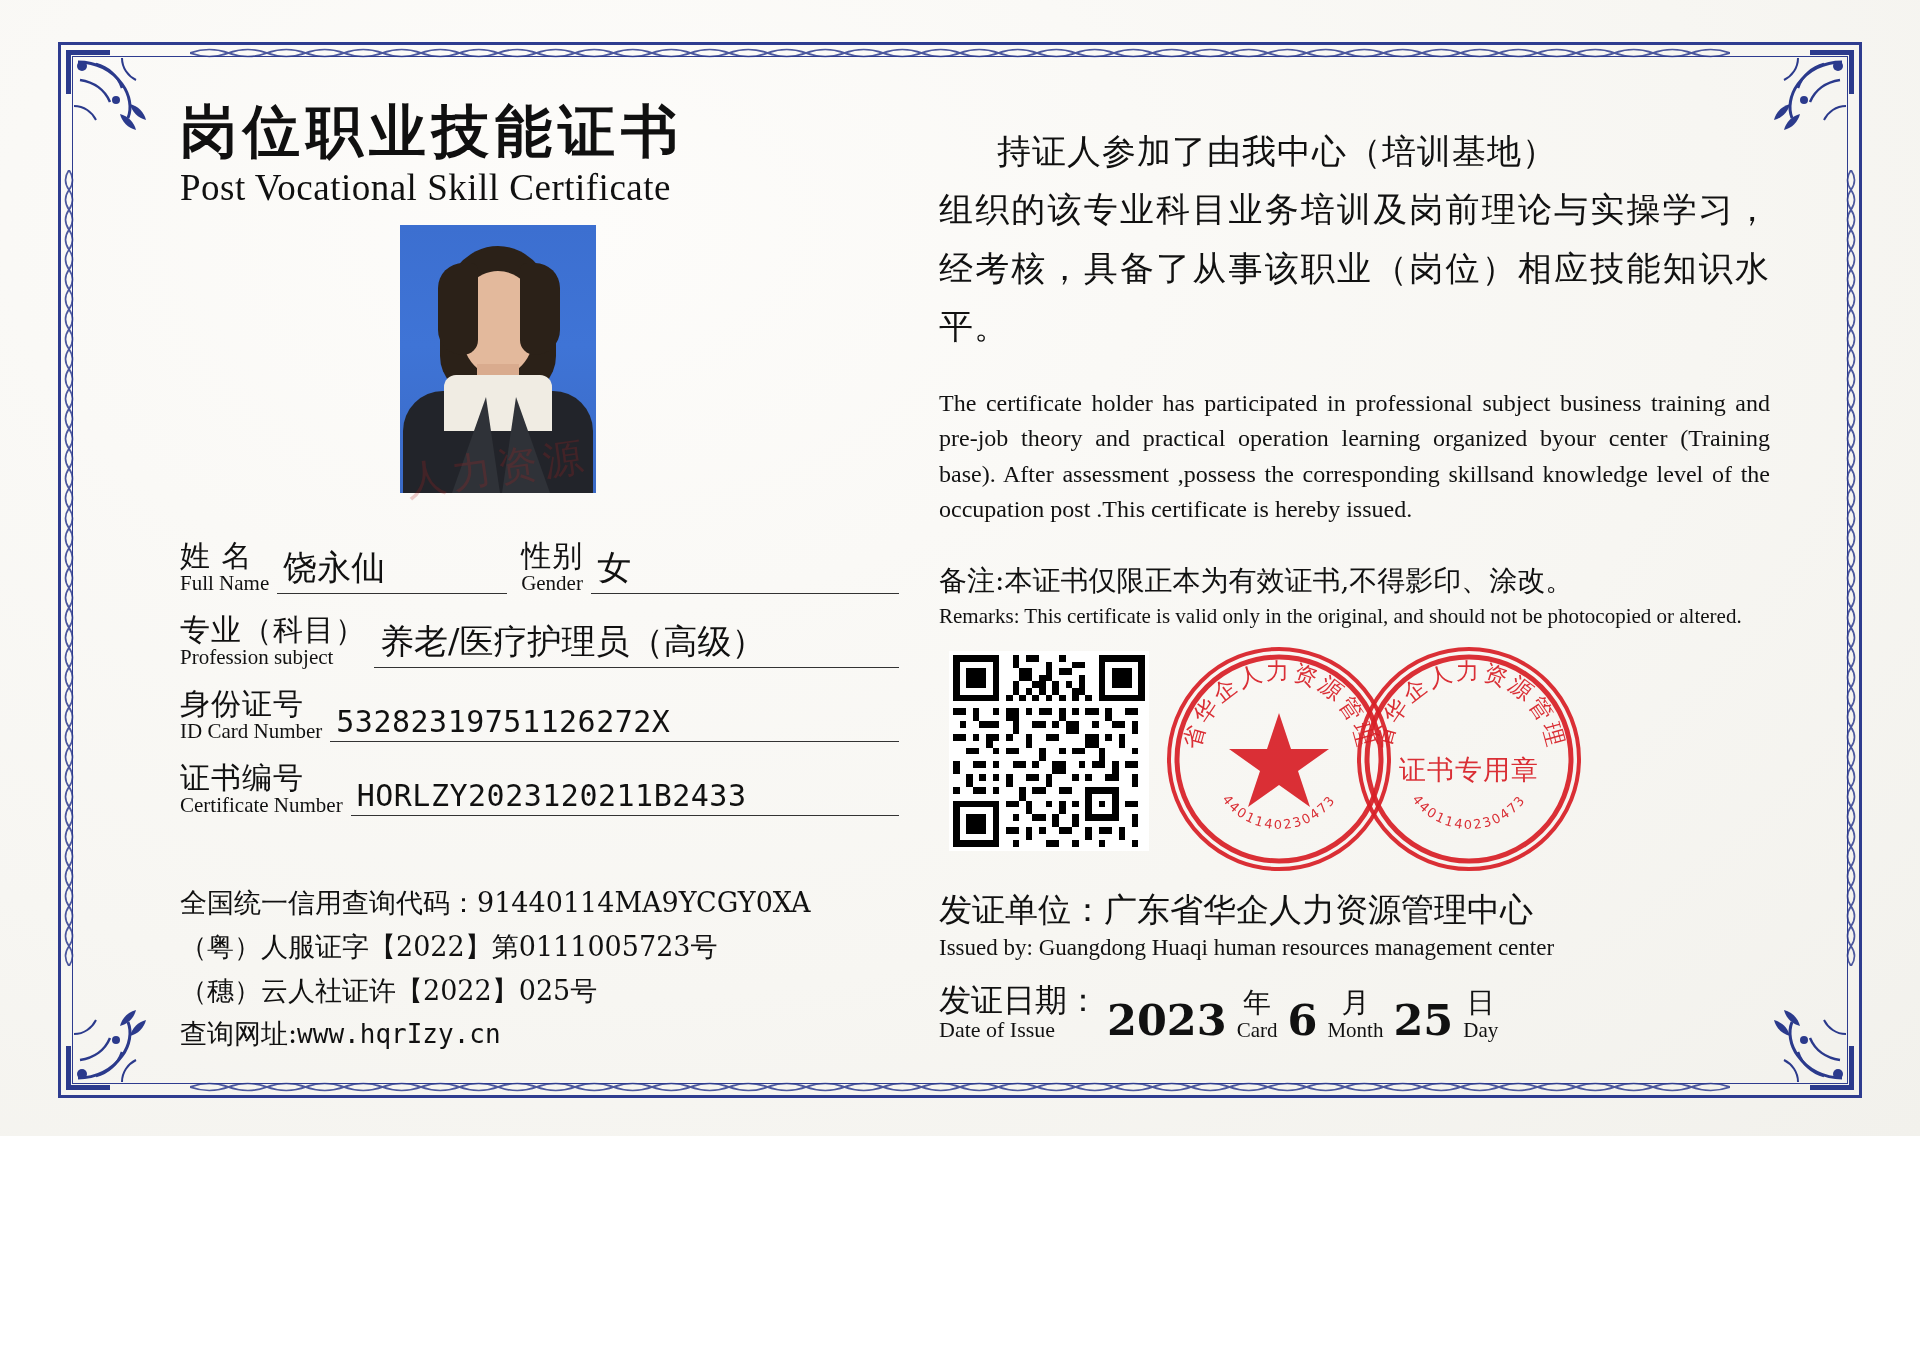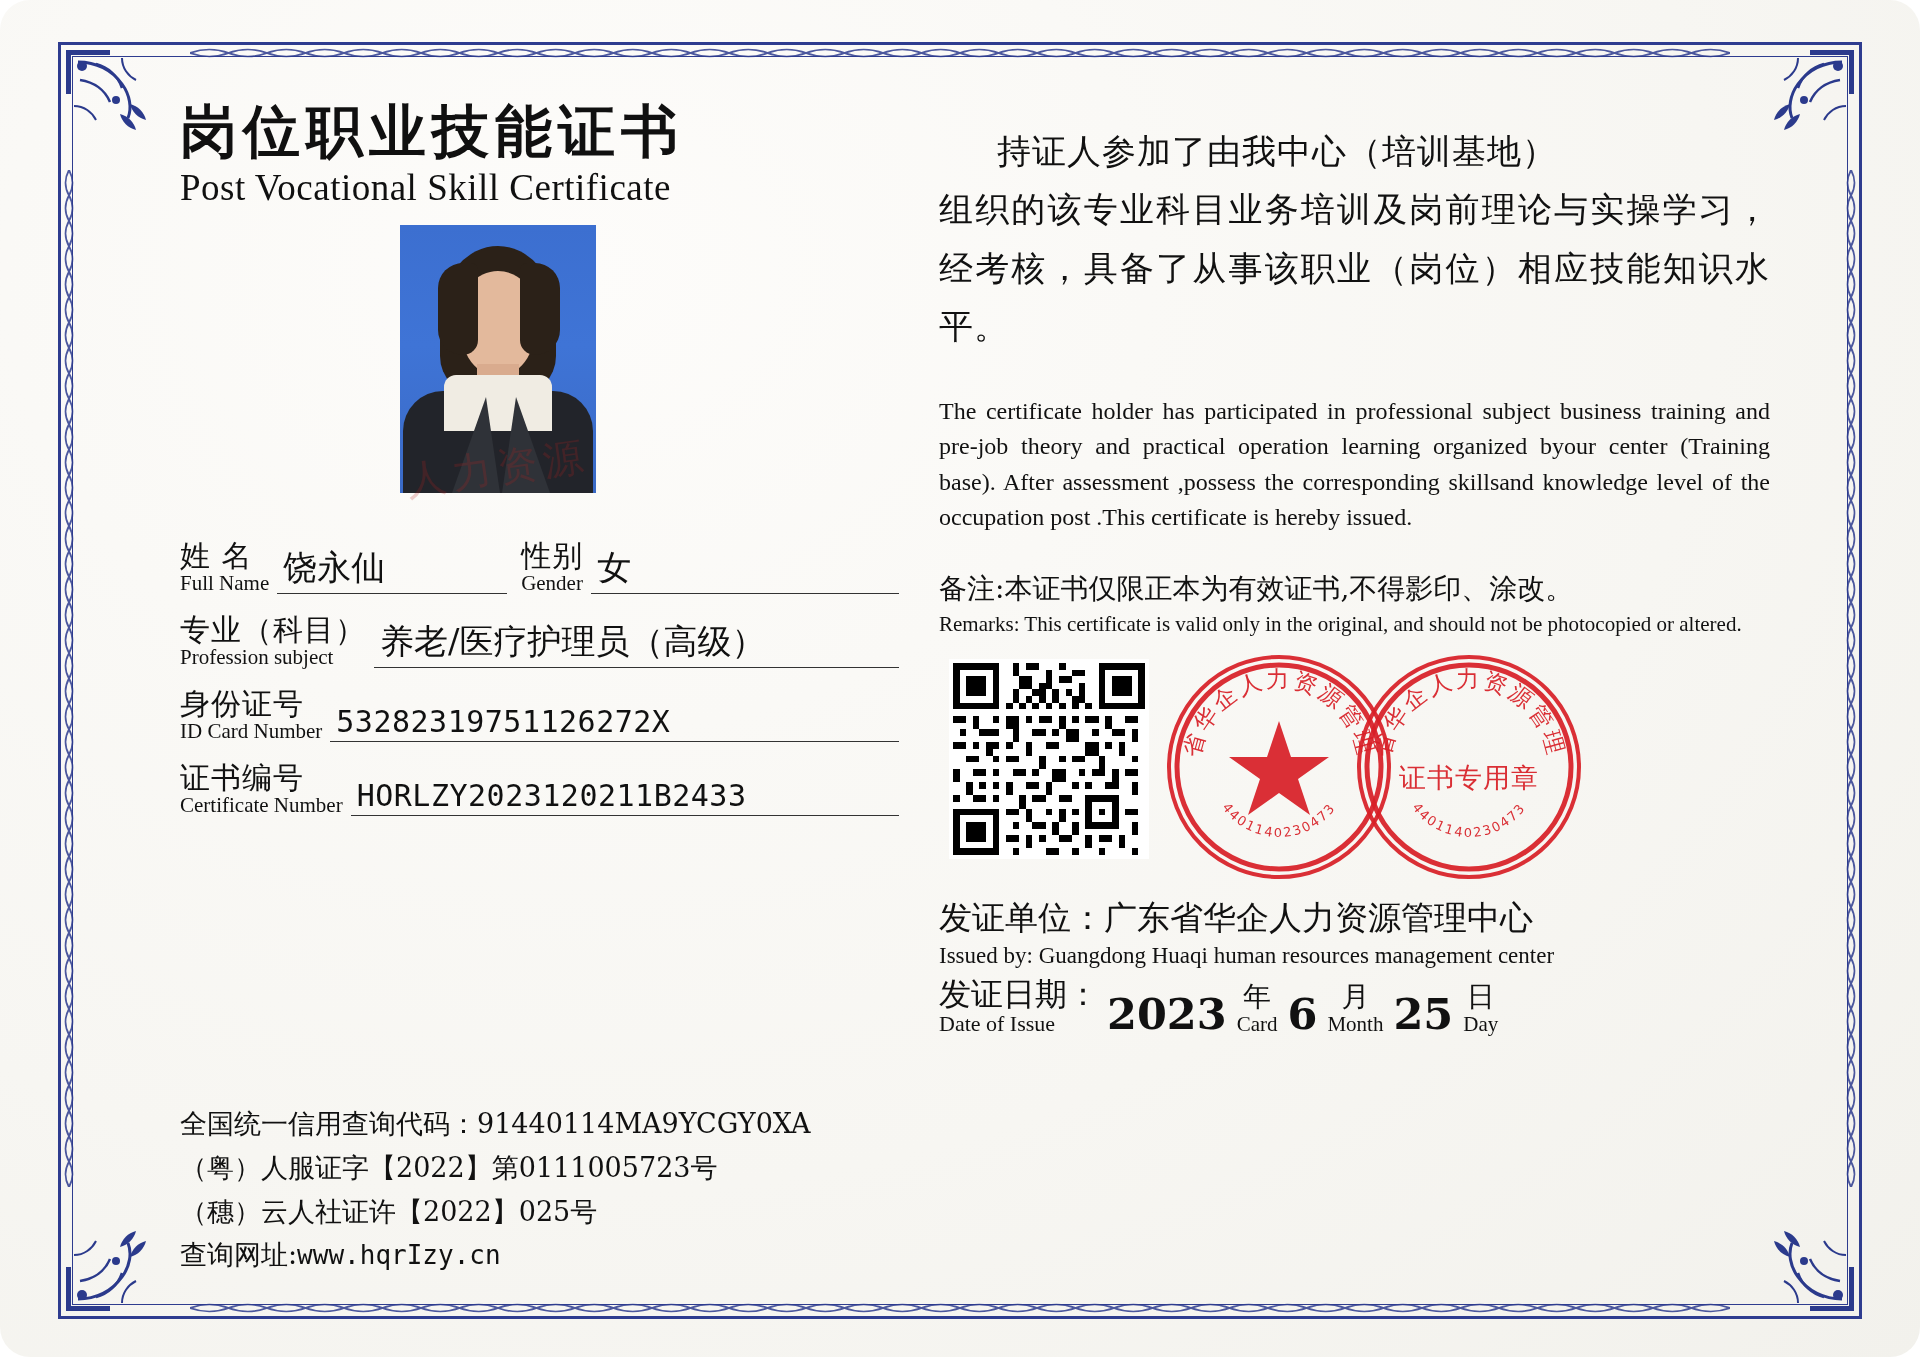--- a/index.html
+++ b/index.html
@@ -10,25 +10,24 @@
   body {
     width: 1920px;
     height: 1357px;
     font-family: "Liberation Serif", serif;
     overflow: hidden;
   }
 
   .certificate {
     position: relative;
     width: 1920px;
-    height: 1357px;
+    height: 1136px;
     background:
       radial-gradient(ellipse at 30% 20%, #fdfcfa 0%, #f7f6f2 60%, #f2f1ec 100%);
     box-sizing: border-box;
-    border-radius: 30px;
   }
 
   
   .border-outer {
     position: absolute;
     left: 58px; top: 42px; right: 58px; bottom: 38px;
     border: 3px solid #2e3c8f;
     box-sizing: border-box;
   }
   .border-inner {
@@ -286,21 +285,21 @@
     margin-top: 22px;
   }
   .statement-cn .indent { display: block; text-indent: 58px; }
   .statement-cn .last { display: block; }
   .statement-en {
     font-family: "Liberation Serif", serif;
     font-size: 24px;
     color: #111;
     line-height: 1.48;
     text-align: justify;
-    margin-top: 38px;
+    margin-top: 30px;
   }
   .remarks-cn {
     font-family: "DejaVu Serif", serif;
     font-size: 28px;
     color: #111;
     margin-top: 34px;
     white-space: nowrap;
   }
   .remarks-en {
     font-family: "Liberation Serif", serif;
@@ -352,21 +351,21 @@
     white-space: nowrap;
   }
   .issuer-en {
     font-family: "Liberation Serif", serif;
     font-size: 23px;
     color: #111;
     margin-top: 2px;
     white-space: nowrap;
   }
   .date-row {
-    margin-top: 8px;
+    margin-top: 22px;
     display: flex;
     align-items: flex-end;
     gap: 4px;
   }
   .date-label {
     line-height: 1.1;
   }
   .date-label .cn {
     font-family: "DejaVu Serif", serif;
     font-size: 32px;

